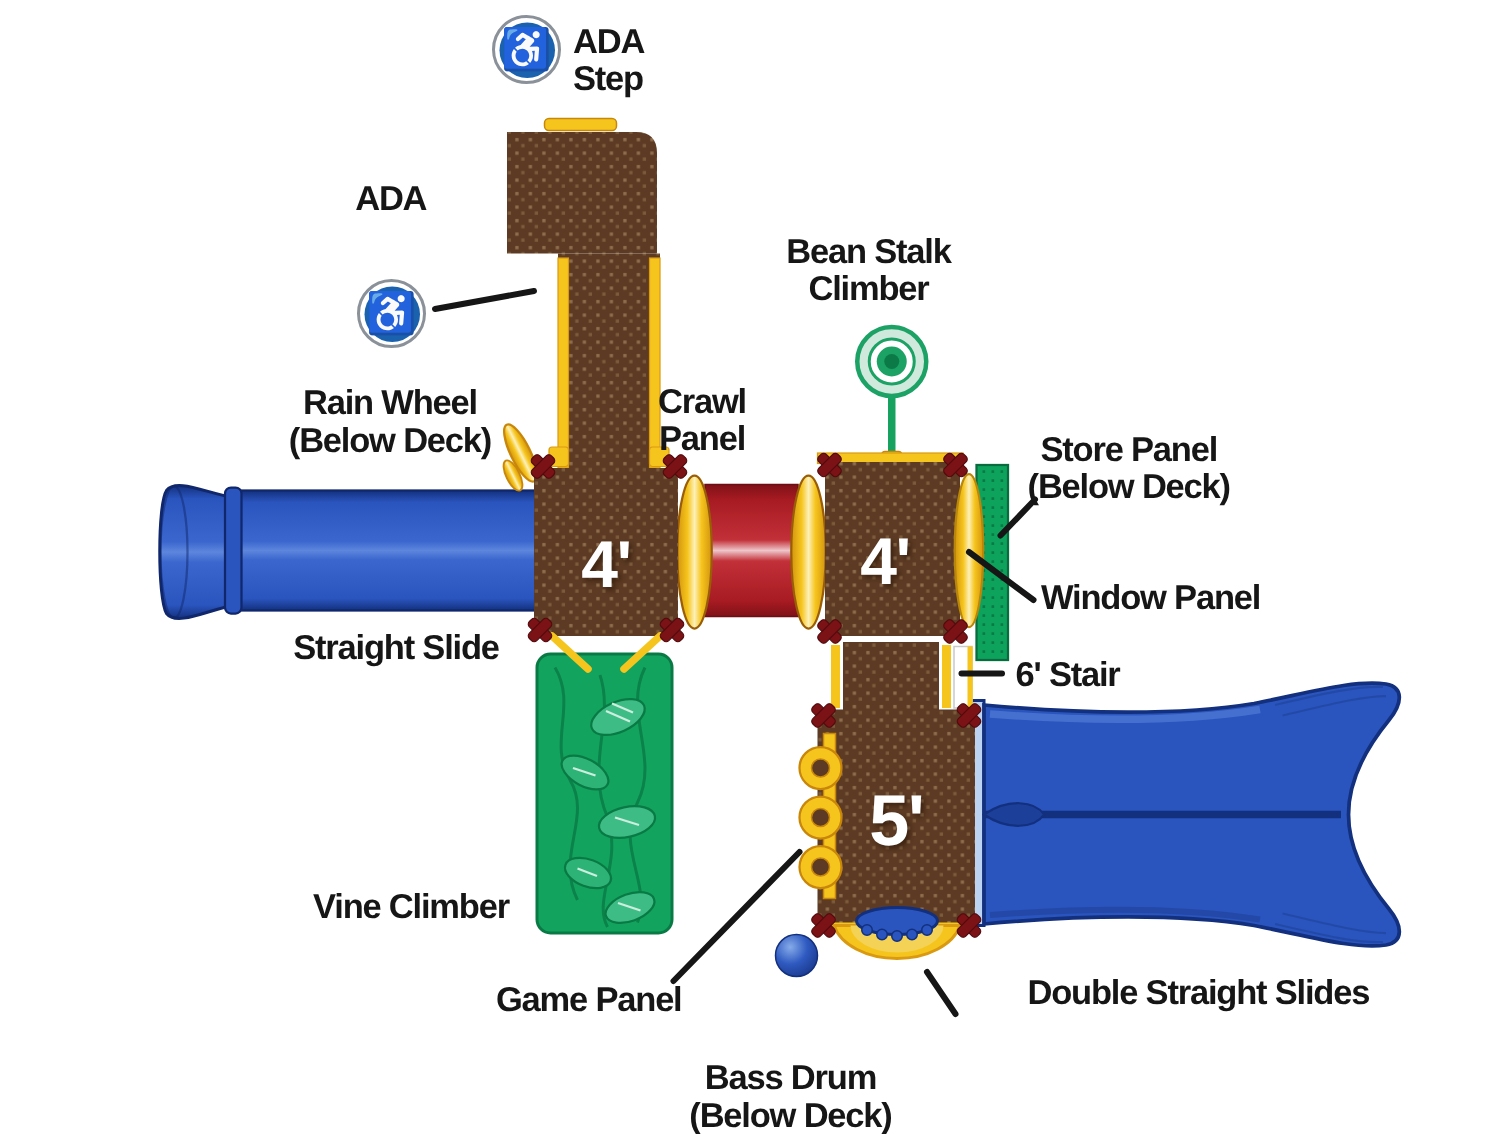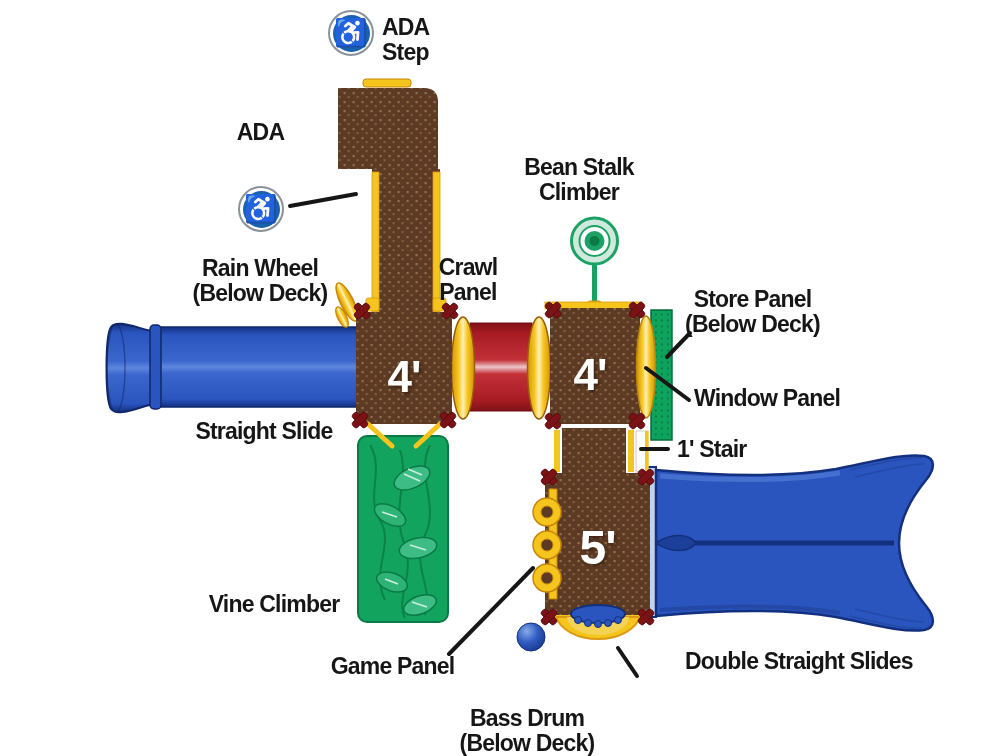--- a/index.html
+++ b/index.html
@@ -245,21 +245,21 @@
       <span>Climber</span>
   </div>
   <div class="lbl" style="left:670px;top:287px;width:165px;">
     <span>Store Panel</span>
       <span>(Below Deck)</span>
   </div>
   <div class="lbl left" style="left:694px;top:386px;">
     <span>Window Panel</span>
   </div>
   <div class="lbl left" style="left:677px;top:437px;">
-    <span>1' Stair</span>
+    <span>6' Stair</span>
   </div>
   <div class="lbl" style="left:164px;top:419px;width:200px;">
     <span>Straight Slide</span>
   </div>
   <div class="lbl" style="left:174px;top:592px;width:200px;">
     <span>Vine Climber</span>
   </div>
   <div class="lbl" style="left:325px;top:654px;width:135px;">
     <span>Game Panel</span>
   </div>

